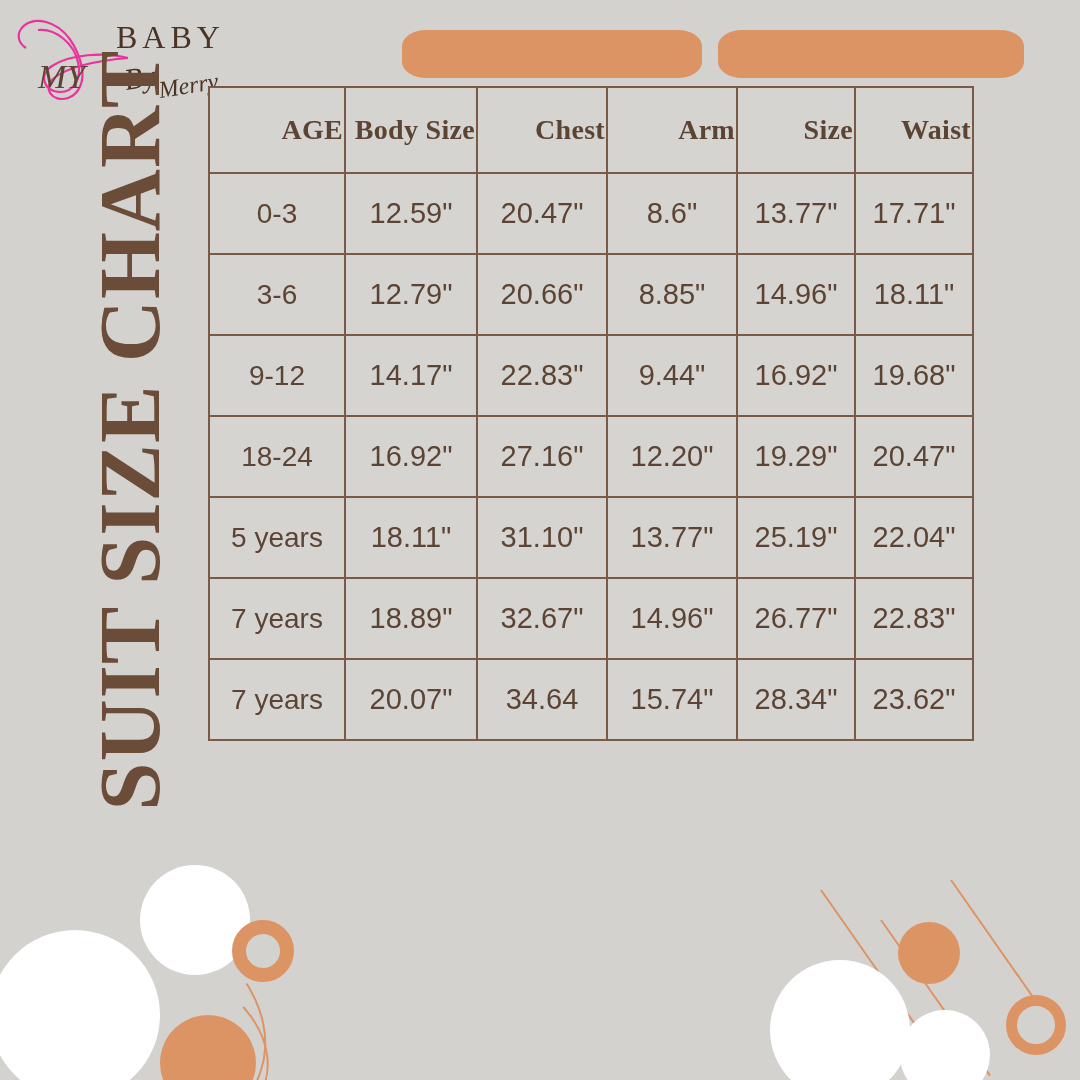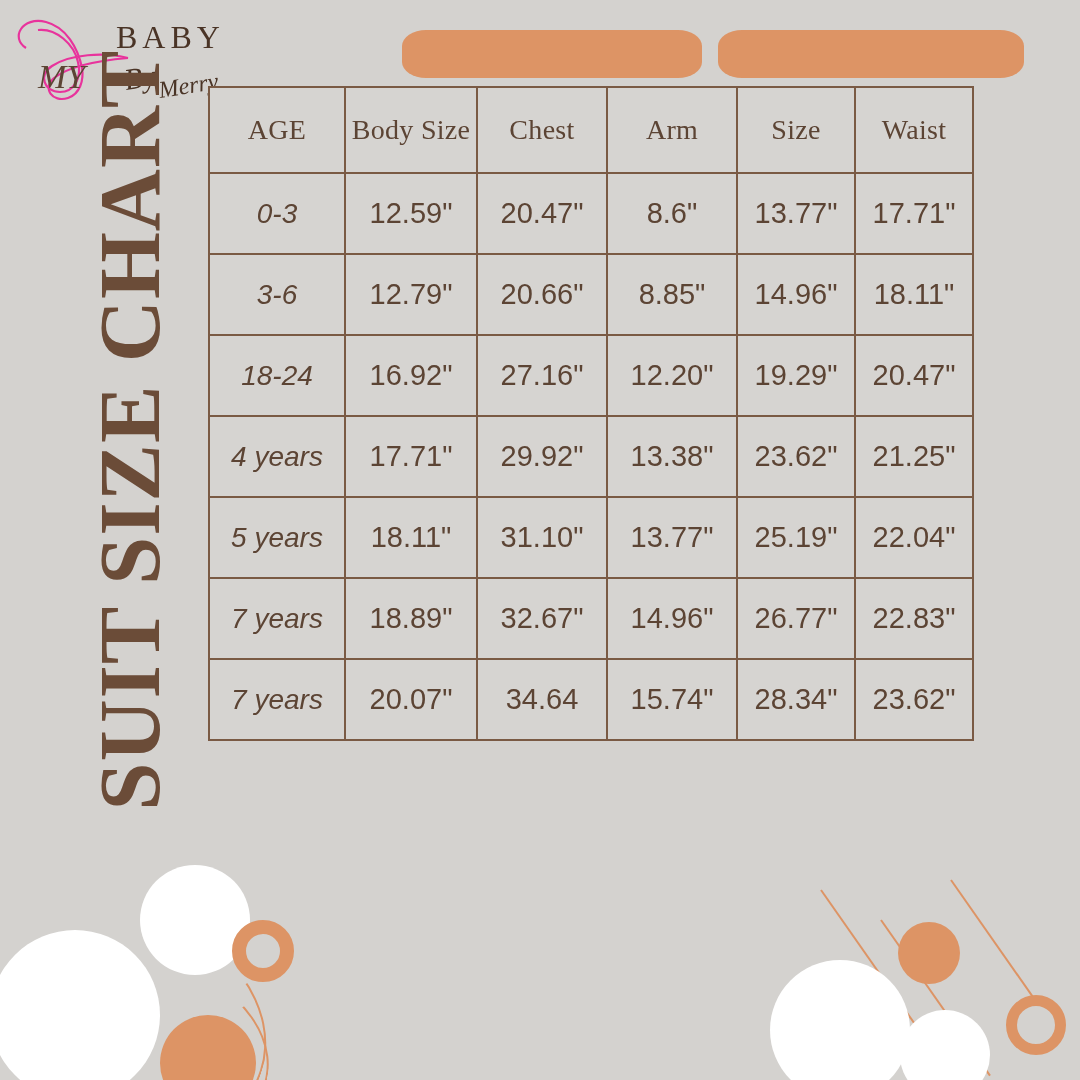--- a/index.html
+++ b/index.html
@@ -170,31 +170,31 @@
   table.size-chart th,
   table.size-chart td {
     border: 2px solid #7a5a44;
     text-align: center;
     color: #5c4434;
     font-family: "Liberation Serif", serif;
   }
   table.size-chart th {
     height: 82px;
     font-size: 28px;
-    font-weight: normal;
+    font-weight: bold;
     letter-spacing: 0.3px;
+    text-align: right;
   }
   table.size-chart td {
     height: 77px;
     font-size: 29px;
     font-family: "Liberation Sans", sans-serif;
   }
   table.size-chart td.age-cell {
     font-size: 28px;
-    font-style: italic;
   }
   .col-age { width: 136px; }
   .col-body { width: 132px; }
   .col-chest { width: 130px; }
   .col-arm { width: 130px; }
   .col-size { width: 118px; }
   .col-waist { width: 118px; }
 </style>
 </head>
 <body>
@@ -259,36 +259,36 @@
       </tr>
       <tr>
         <td class="age-cell">3-6</td>
         <td>12.79"</td>
         <td>20.66"</td>
         <td>8.85"</td>
         <td>14.96"</td>
         <td>18.11"</td>
       </tr>
       <tr>
+        <td class="age-cell">9-12</td>
+        <td>14.17"</td>
+        <td>22.83"</td>
+        <td>9.44"</td>
+        <td>16.92"</td>
+        <td>19.68"</td>
+      </tr>
+      <tr>
         <td class="age-cell">18-24</td>
         <td>16.92"</td>
         <td>27.16"</td>
         <td>12.20"</td>
         <td>19.29"</td>
         <td>20.47"</td>
       </tr>
       <tr>
-        <td class="age-cell">4 years</td>
-        <td>17.71"</td>
-        <td>29.92"</td>
-        <td>13.38"</td>
-        <td>23.62"</td>
-        <td>21.25"</td>
-      </tr>
-      <tr>
         <td class="age-cell">5 years</td>
         <td>18.11"</td>
         <td>31.10"</td>
         <td>13.77"</td>
         <td>25.19"</td>
         <td>22.04"</td>
       </tr>
       <tr>
         <td class="age-cell">7 years</td>
         <td>18.89"</td>

